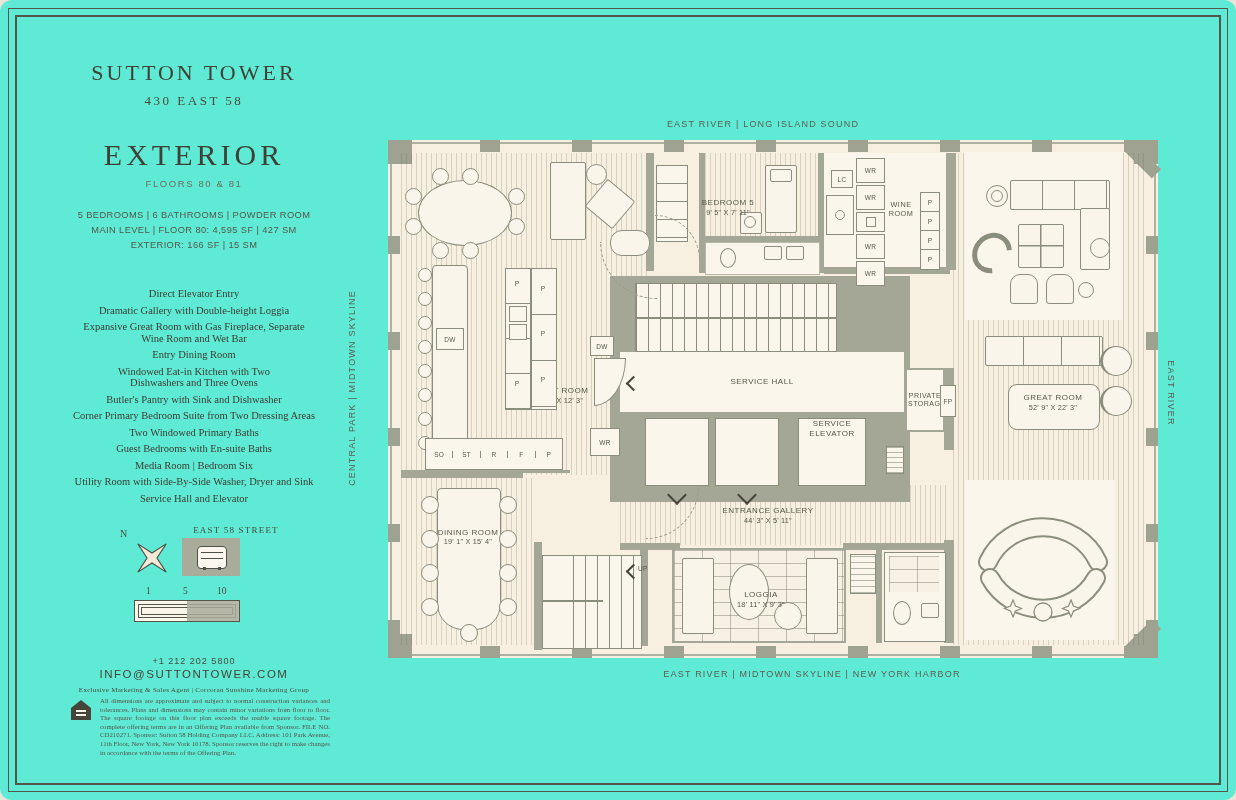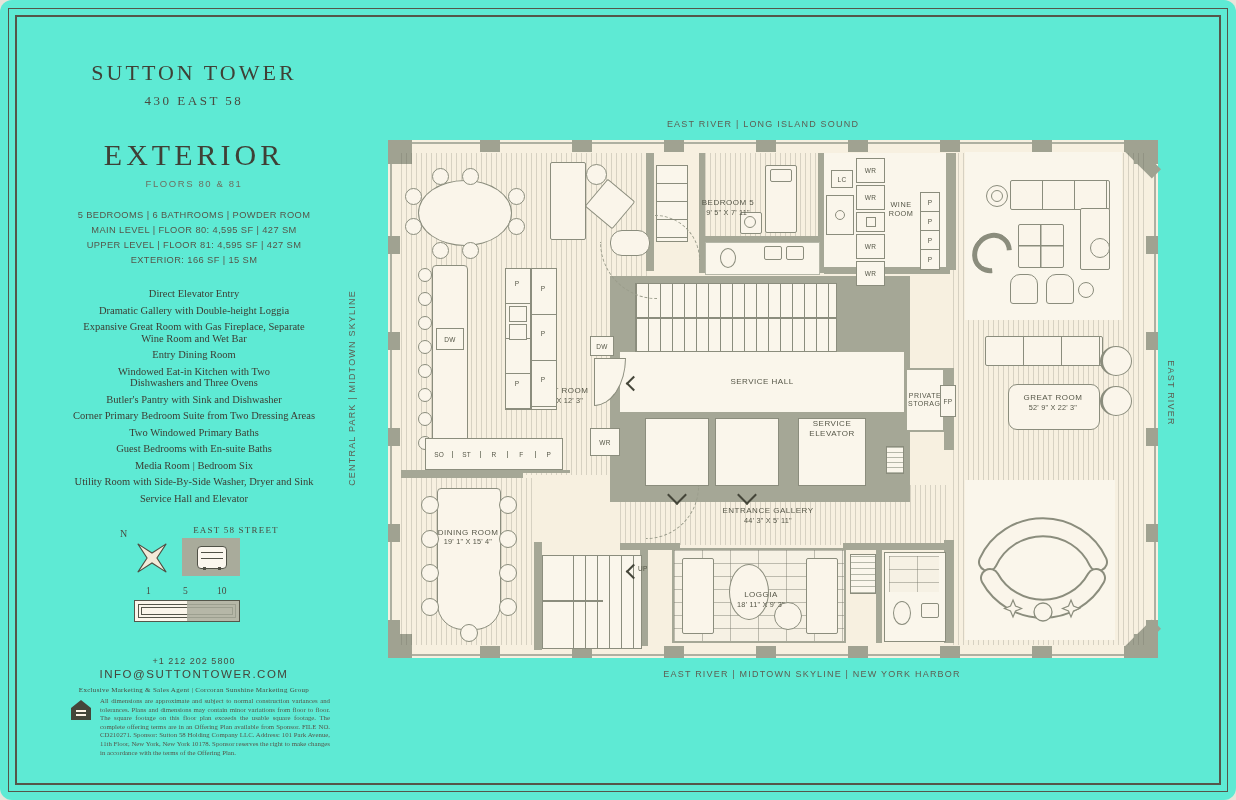--- a/index.html
+++ b/index.html
@@ -72,21 +72,20 @@
 
   <div class="a leftcol" style="height:800px;">
     <div class="a brand">SUTTON TOWER</div>
     <div class="a addr">430 EAST 58</div>
     <div class="a title">EXTERIOR</div>
     <div class="a floors">FLOORS 80 &amp; 81</div>
 
     <div class="a stats">
       <div>5 BEDROOMS | 6 BATHROOMS | POWDER ROOM</div>
       <div>MAIN LEVEL | FLOOR 80: 4,595 SF | 427 SM</div>
-      <div>UPPER LEVEL | FLOOR 81: 4,595 SF | 427 SM</div>
       <div>EXTERIOR: 166 SF | 15 SM</div>
     </div>
 
     <div class="a features">
       <div class="feat">Direct Elevator Entry</div>
       <div class="feat">Dramatic Gallery with Double-height Loggia</div>
       <div class="feat" style="padding:0 40px;">Expansive Great Room with Gas Fireplace, Separate Wine Room and Wet Bar</div>
       <div class="feat">Entry Dining Room</div>
       <div class="feat" style="padding:0 60px;">Windowed Eat-in Kitchen with Two Dishwashers and Three Ovens</div>
       <div class="feat">Butler's Pantry with Sink and Dishwasher</div>

